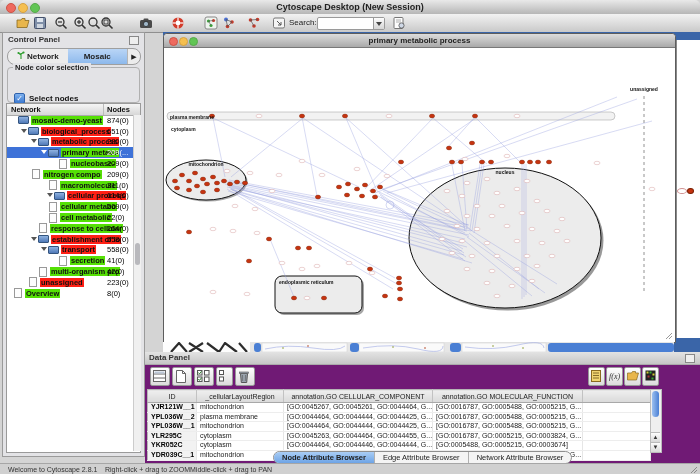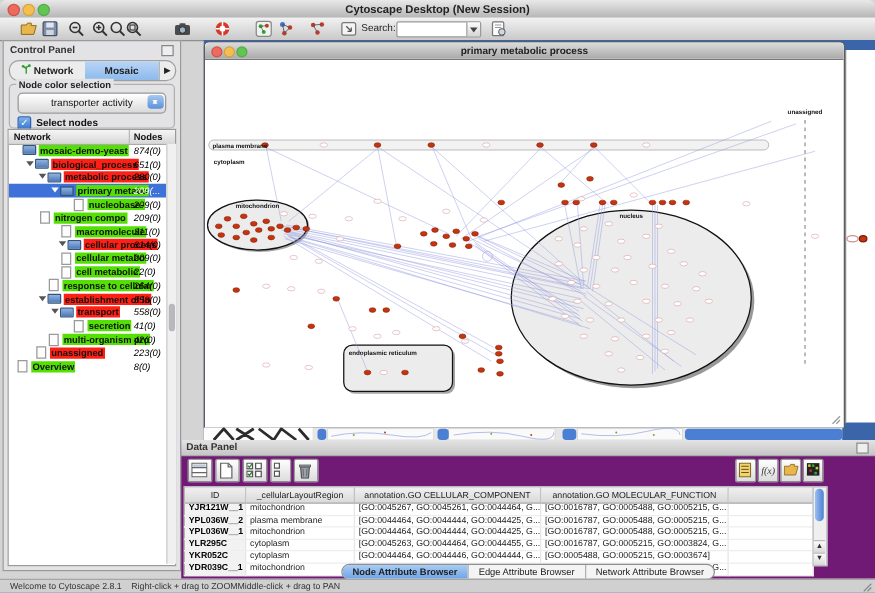--- a/index.html
+++ b/index.html
@@ -45,21 +45,21 @@
   #tree-body{left:0;top:11px;width:126px;height:336px;overflow:hidden;}
   .trow{position:relative;height:10.8px;display:flex;align-items:center;white-space:nowrap;}
   .trow.sel{background:#3e72d8;}
   .tr-arrow{width:0;height:0;border:3px solid transparent;border-top:4px solid #555;margin:2px 1px 0 0;flex:none;}
   .trow.sel .tr-arrow{border-top-color:#fff;}
   .tr-folder{width:9px;height:6px;background:linear-gradient(#8fb2e0,#4f79b8);border:1px solid #33547f;border-radius:1px;margin-right:2px;flex:none;}
   .tr-file{width:6px;height:8px;background:#fdfdfd;border:1px solid #999;margin:0 3px 0 1px;flex:none;}
   .tr-label{font-weight:bold;font-size:7.5px;padding:0 1px;overflow:hidden;max-width:72px;}
   .tr-label.green{background:#55e005;}
   .tr-label.red{background:#ff2015;}
-  .tr-count{position:absolute;left:100px;font-size:7.5px;color:#000;font-style:italic;}
+  .tr-count{position:absolute;left:100px;font-size:7.5px;color:#000;}
   .trow.sel .tr-count{color:#fff;}
   #tree-scroll{left:126px;top:11px;width:7px;height:336px;background:#f0f0f0;border-left:1px solid #ccc;}
   #tree-thumb{left:1px;top:128px;width:5px;height:22px;border-radius:3px;background:#b9b9bd;}
   
   #workspace{left:163px;top:32px;width:555px;height:320px;background:#3a65a8;}
   #net-window{left:0;top:1px;width:511px;height:308px;background:#fff;border:1px solid #5d5d5d;border-radius:4px 4px 0 0;}
   #net-titlebar{left:0;top:0;width:100%;height:13px;background:linear-gradient(#dcdcdc,#a9a9a9);border-bottom:1px solid #787878;border-radius:4px 4px 0 0;}
   #net-titlebar .title{width:100%;text-align:center;line-height:13px;font-weight:bold;font-size:8px;color:#222;}
   .tls{width:7px;height:7px;border-radius:50%;top:3px;}
   #net-grip{right:2px;bottom:2px;width:8px;height:8px;}
@@ -193,24 +193,20 @@
           <circle cx="1.5" cy="2" r="1.1" fill="#2e9e2e"></circle>
           <circle cx="6.5" cy="1.5" r="1.1" fill="#2e9e2e"></circle>
         </svg>
       <span>Network</span>
     </div>
     <div class="cp-tab sel"><span>Mosaic</span></div>
     <div id="cp-tab-arrow">▶</div>
   </div>
   <div id="cp-group" class="abs">
     <span class="legend">Node color selection</span>
-  </div>
-  <div id="cp-dropdown" class="abs">
-    <span>transporter activity</span>
-    <div class="cap"></div>
   </div>
   <div id="cp-check" class="abs">
     <span class="box">✓</span>
     <span class="lbl">Select nodes</span>
   </div>
   <div id="cp-treewrap" class="abs">
     <div id="cp-tree-header" class="abs">
       <span class="c1">Network</span>
       <span class="div"></span>
       <span class="c2">Nodes</span>

